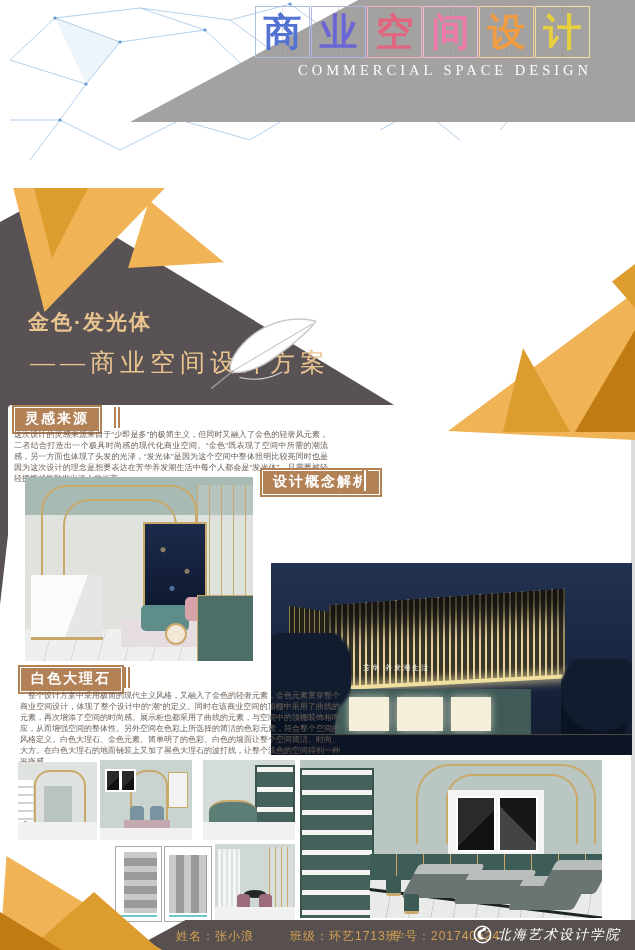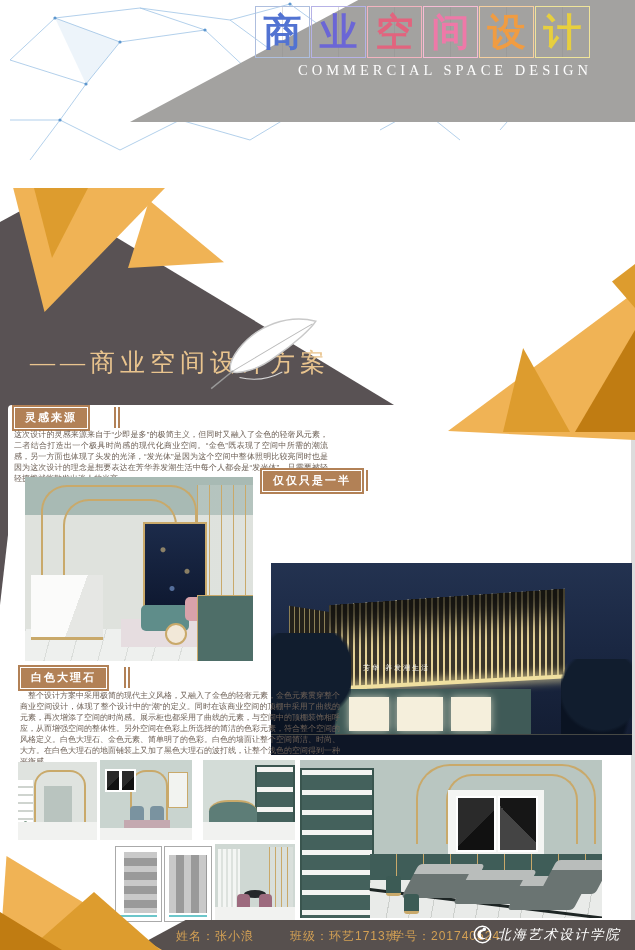--- a/index.html
+++ b/index.html
@@ -83,21 +83,21 @@
   .gold-m{background:#dd9c2e;}
   .gold-d{background:#c07c12;}
 
   
   .title-line1{left:28px;top:308px;color:#e9c48e;font-size:21px;font-weight:bold;letter-spacing:2px;}
   .title-line2{left:30px;top:346px;color:#e9c48e;font-size:25px;letter-spacing:5px;
                font-family:"Liberation Serif",serif;}
   .feather{left:212px;top:310px;width:105px;height:90px;transform:rotate(6deg);}
 
   
-  .badge{position:absolute;display:inline-block;background:#b28156;color:#fff;font-size:11px;
+  .badge{position:absolute;display:inline-block;background:#b28156;color:#fff;font-size:14px;
          font-weight:bold;letter-spacing:2px;padding:2px 10px 3px 10px;border:1px solid #fff;
          box-shadow:0 0 0 2px #b28156;}
   .badge-bar{position:absolute;width:6px;height:21px;
          background:linear-gradient(90deg,#b28156 0 2px,#fff 2px 4px,#b28156 4px 6px);}
   .body-text{position:absolute;font-size:8px;line-height:11px;color:#6e6157;text-align:justify;}
   .indent1{text-indent:1em;}.indent2{text-indent:2em;}
 
   
   .render{position:absolute;overflow:hidden;}
   .r1{background:linear-gradient(180deg,#a8bab4 0 38px,#dfe2dd 38px);}
@@ -232,20 +232,21 @@
 
   <div class="tri gold-l" style="left:0;top:188px;width:165px;height:124px;clip-path:polygon(8% 0,100% 0,27% 100%)"></div>
   <div class="tri gold-m" style="left:28px;top:188px;width:60px;height:70px;clip-path:polygon(10% 0,100% 0,40% 100%)"></div>
   <div class="tri gold-l" style="left:128px;top:196px;width:96px;height:72px;clip-path:polygon(22% 6%,100% 92%,0 100%)"></div>
 
   <div class="tri gold-l" style="left:448px;top:292px;width:187px;height:148px;clip-path:polygon(100% 0,100% 100%,0 94%)"></div>
   <div class="tri gold-m" style="left:503px;top:348px;width:67px;height:84px;clip-path:polygon(30% 0,100% 100%,0 100%)"></div>
   <div class="tri gold-d" style="left:575px;top:330px;width:60px;height:102px;clip-path:polygon(100% 0,100% 100%,0 100%)"></div>
   <div class="tri gold-m" style="left:612px;top:264px;width:23px;height:44px;clip-path:polygon(100% 0,100% 100%,0 40%)"></div>
 
+  <div class="abs title-line1">金色·发光体</div>
   <div class="abs title-line2">——商业空间设计方案</div>
   <svg class="abs feather" viewBox="0 0 105 90">
     <path d="M100 6 C72 2 42 16 26 42 C20 52 18 60 21 65 C30 67 48 60 63 46 C82 30 96 14 100 6 Z" fill="#ffffff" stroke="#c9c9c9" stroke-width="1.5"></path>
     <path d="M97 9 C72 27 46 47 23 64" stroke="#bbbbbb" stroke-width="1" fill="none"></path>
     <path d="M23 64 C16 71 9 78 3 84" stroke="#9a9a9a" stroke-width="1.4" fill="none"></path>
     <path d="M30 70 C45 72 60 68 72 60" stroke="#d6d6d6" stroke-width="1" fill="none"></path>
   </svg>
 
   <div class="badge" style="left:14px;top:407px">灵感来源</div>
   <div class="badge-bar" style="left:114px;top:407px"></div>
@@ -258,21 +259,21 @@
     <div class="r1-window"></div>
     <div class="r1-floor"></div>
     <div class="r1-rug"></div>
     <div class="r1-desk"></div>
     <div class="r1-sofa"></div>
     <div class="r1-chair"></div>
     <div class="r1-table"></div>
     <div class="r1-cab"></div>
   </div>
 
-  <div class="badge" style="left:262px;top:470px">仅仅只是一半</div>
+  <div class="badge" style="left:262px;top:470px">设计概念解析</div>
   <div class="badge-bar" style="left:362px;top:470px"></div>
 
   <div class="render night" style="left:271px;top:563px;width:361px;height:192px">
     <div class="n-side"></div>
     <div class="n-face"></div>
     <div class="n-eave"></div>
     <div class="n-base">
       <div class="n-win" style="left:14px;width:40px"></div>
       <div class="n-win" style="left:62px;width:46px"></div>
       <div class="n-win" style="left:116px;width:40px"></div>

